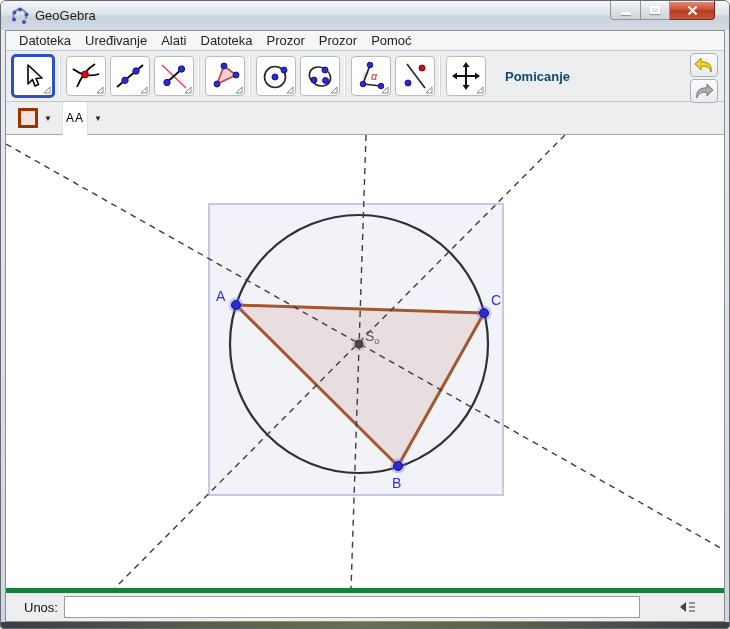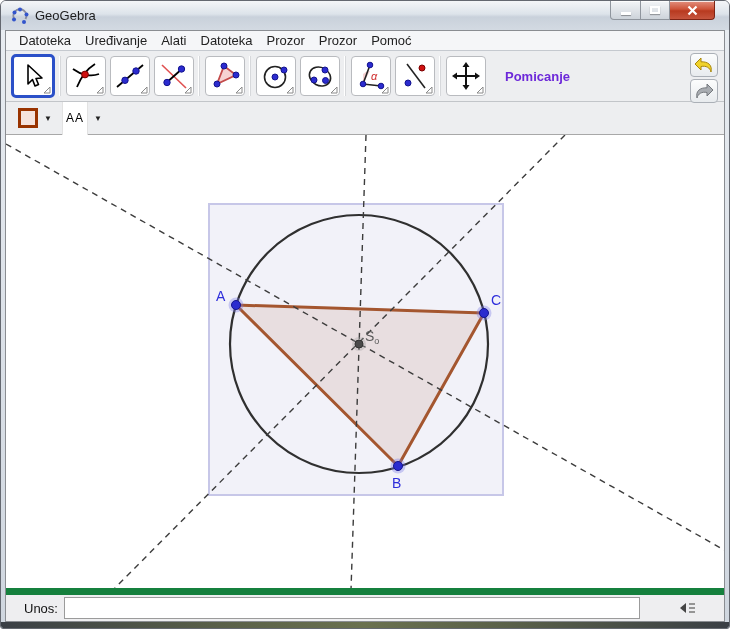--- a/index.html
+++ b/index.html
@@ -42,38 +42,38 @@
   
   .toolbar { height:51px; background:#EDEEF0; border-bottom:1px solid #C2C5C9;
              display:flex; align-items:center; position:relative; }
   .tool-group { display:flex; align-items:center; padding:0 3px; }
   .tool-group + .tool-group { border-left:1px solid #D6D8DB; box-shadow:-1px 0 0 #fff; }
   .tool-btn { position:relative; width:40px; height:40px; margin:0 2px; background:#fff;
               border:1px solid #B9BBBF; border-radius:4px; }
   .tool-btn.selected { border:3px solid #2B50C8; width:44px; height:44px; border-radius:5px; }
   .tool-btn svg.icon { position:absolute; left:50%; top:50%; transform:translate(-50%,-50%); }
   .dd { position:absolute; right:1px; bottom:1px; }
-  .active-tool-label { font-size:13px; font-weight:bold; color:#6d28d9; margin-left:14px; }
+  .active-tool-label { font-size:13px; font-weight:bold; color:#0c4a6e; margin-left:14px; }
   .undo-redo { position:absolute; right:6px; top:2px; display:flex; flex-direction:column; }
   .ur-btn { width:28px; height:24px; margin-bottom:2px; border:1px solid #ABB0B7; border-radius:4px;
             background:linear-gradient(#FCFDFD,#E8EBEE); display:flex; align-items:center; justify-content:center; }
 
   
   .stylebar { height:33px; background:#EDEEF0; border-bottom:1px solid #A8A8A8;
               display:flex; align-items:center; padding-left:12px; }
   .swatch { width:20px; height:20px; border:3px solid #993300; background:#F5E3DD; }
   .caret { font-size:8px; color:#222; margin:0 10px 0 6px; }
   .aa-btn { font-size:12px; letter-spacing:1px; background:#fff; padding:18px 3px; border:1px solid #E2E2E2; }
 
   
   .canvas { flex:1; background:#fff; position:relative; overflow:hidden; }
   .canvas svg { display:block; }
 
   
-  .inputbar { height:33px; background:#EEEEF0; border-top:7px solid #15803d;
+  .inputbar { height:33px; background:#EEEEF0; border-top:5px solid #15803d;
               display:flex; align-items:center; padding:0 10px; }
   .input-label { font-size:13px; color:#111; margin:0 6px 0 8px; }
   .cmd-input { width:576px; height:22px; border:1px solid #9B9B9B; background:#fff;
                font-size:13px; padding:0 4px; font-family:"Liberation Sans",sans-serif; }
   .help-toggle { margin-left:auto; margin-right:18px; }
 </style>
 </head>
 <body>
 
 <div class="window">

